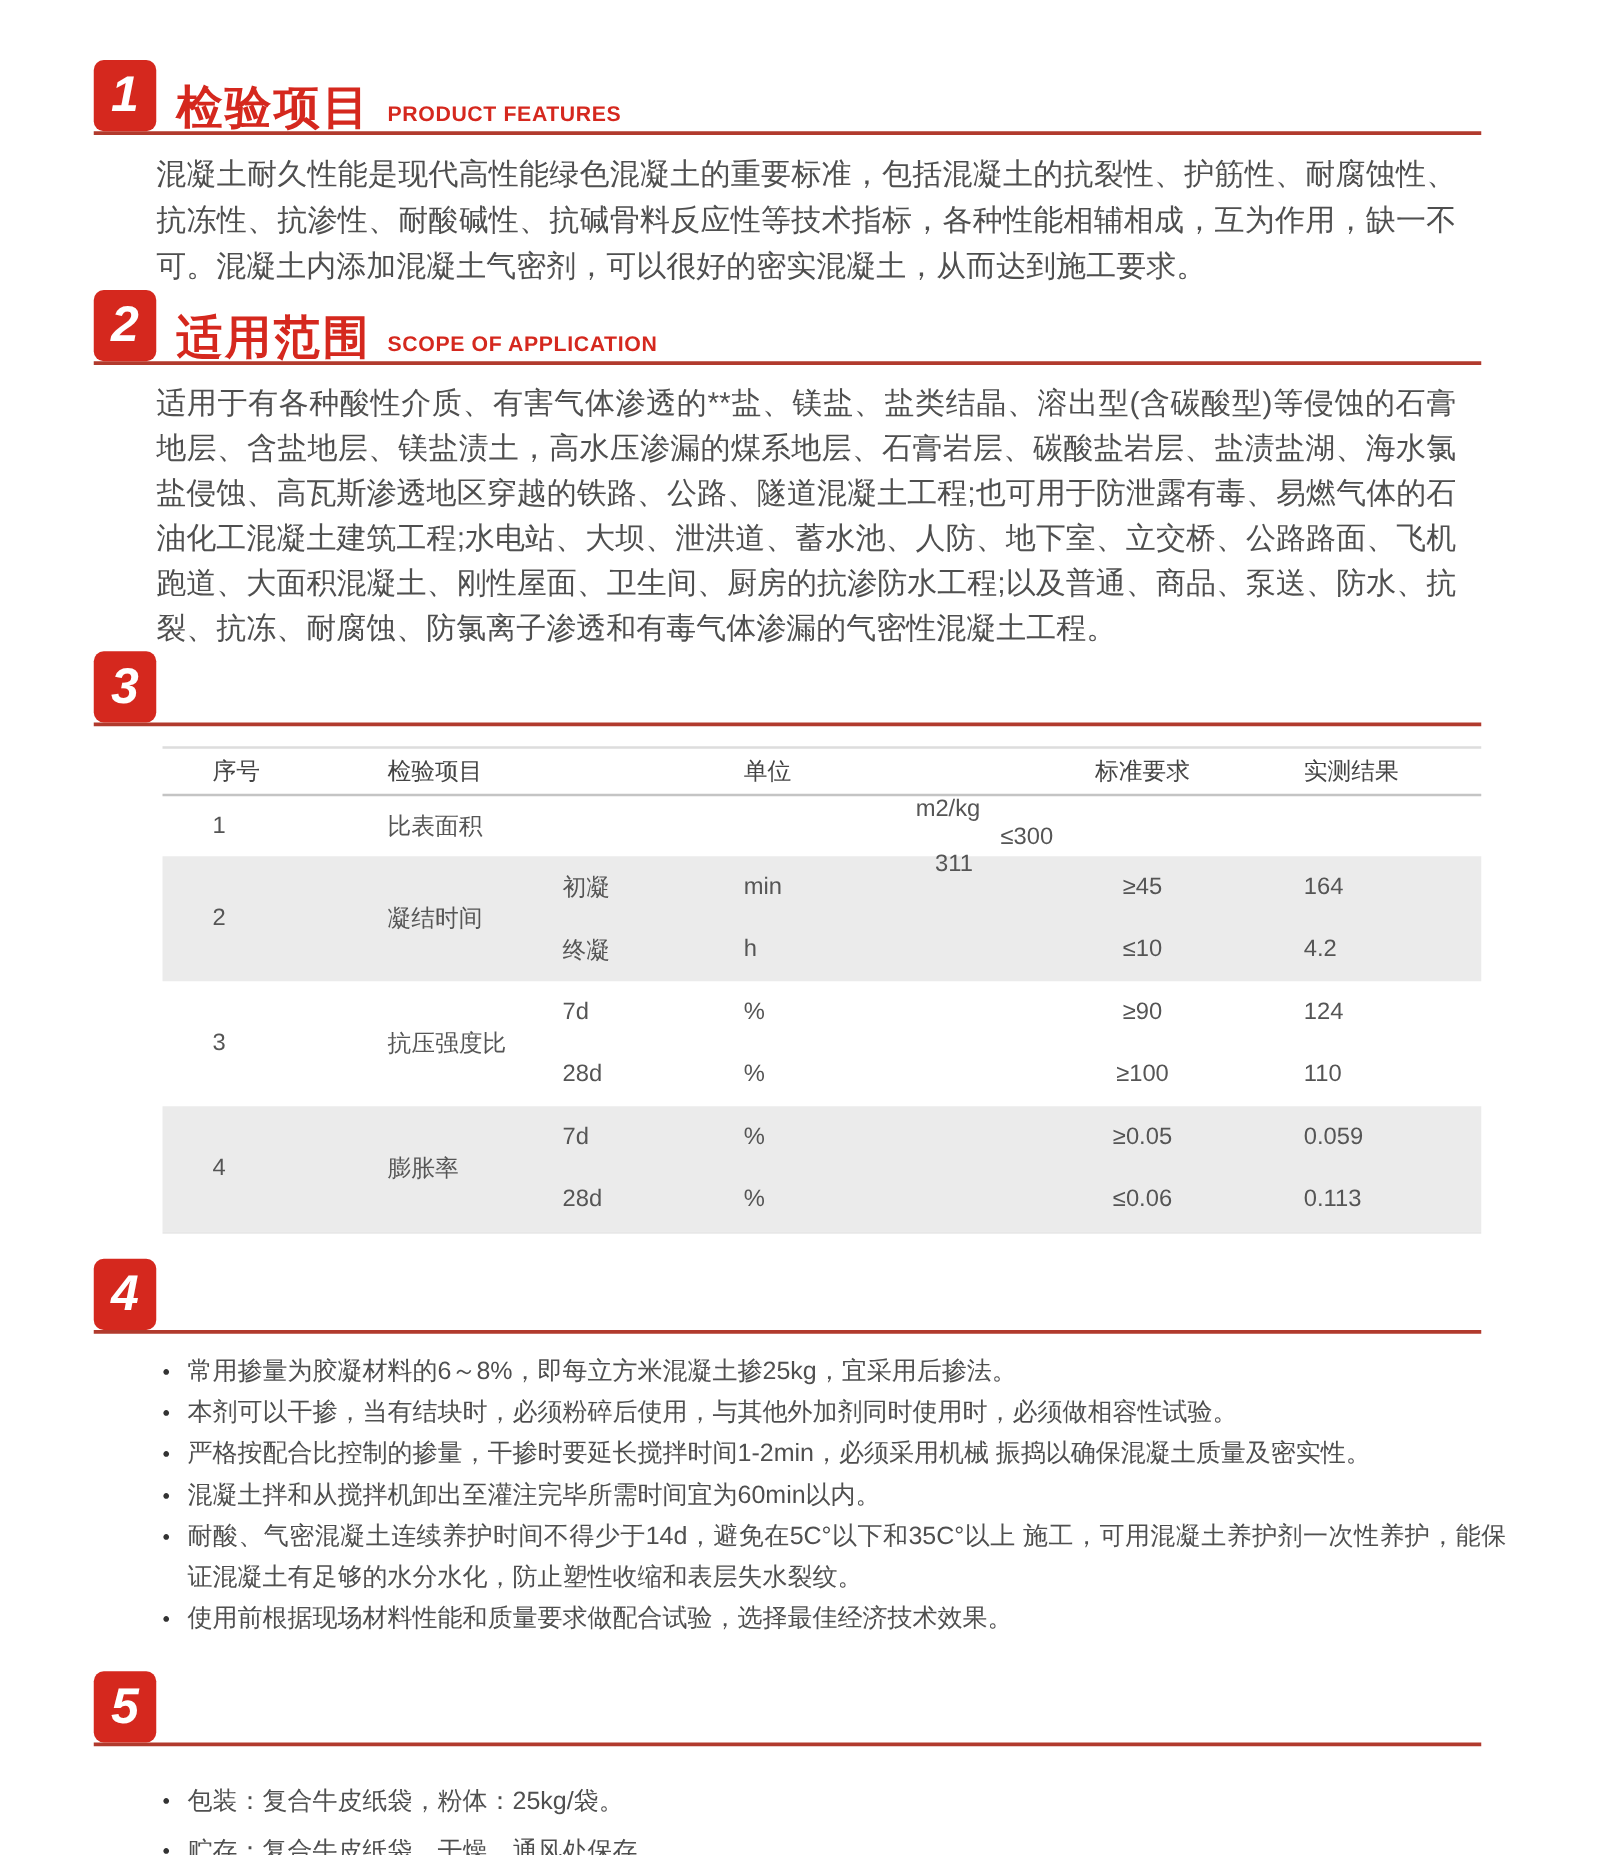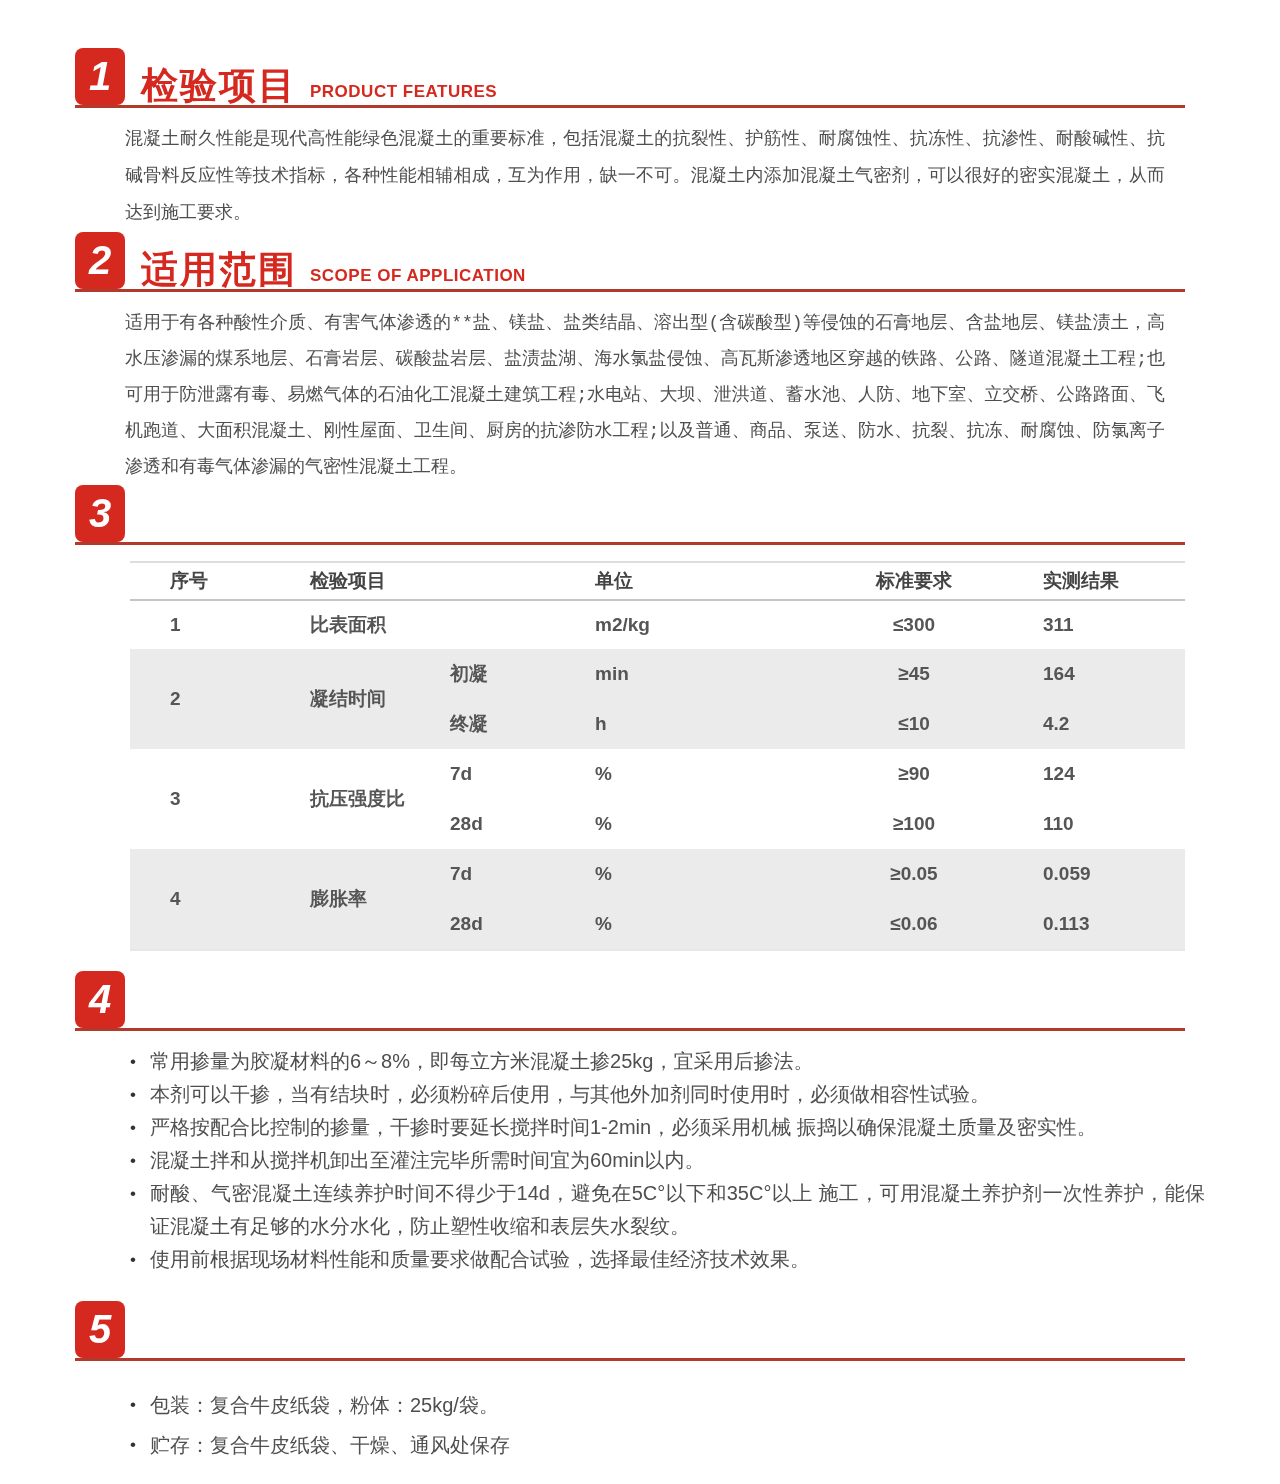--- a/index.html
+++ b/index.html
@@ -21,47 +21,46 @@
     color:#ffffff; font-size:40px; font-weight:bold; font-style:italic;
     display:flex; align-items:center; justify-content:center; flex:0 0 auto;
   }
   .titles { display:flex; align-items:flex-end; gap:13px; padding-bottom:1px; }
   .title-cn { color:#d5281e; font-size:37px; font-weight:bold; line-height:1; letter-spacing:2px; }
   .title-en { color:#d5281e; font-size:17px; font-weight:bold; line-height:1; padding-bottom:4px; letter-spacing:0.5px; }
 
   
   .sec-para {
     margin:13px 0 0 50px; width:1040px;
-    font-size:18px; line-height:36px; color:#4f4f4f;
+    font-size:24px; line-height:36px; color:#4f4f4f;
     text-align:justify;
-    font-family:Liberation Mono, monospace;
   }
   #section1 .sec-para { line-height:37px; }
 
   
   .perf-table {
     margin:16px 0 0 55px; width:1055px;
     font-size:19px; color:#555555;
     border-top:2px solid #dddddd; border-bottom:2px solid #e7e7e7;
   }
   .t-header { display:flex; height:36px; align-items:center; border-bottom:2px solid #c4c4c4; color:#444444; }
-  .cell { box-sizing:border-box;font-weight:bold; }
+  .cell { box-sizing:border-box; }
   .h-no, .g-no      { width:130px; padding-left:40px; }
   .h-item, .g-item  { width:170px; padding-left:50px; }
   .h-item-head      { width:300px; padding-left:50px; }
   .c-sub            { width:130px; padding-left:20px; }
   .h-unit, .c-unit  { width:220px; padding-left:35px; }
   .h-req, .c-req    { width:240px; padding-left:28px;text-align:center; }
   .h-result, .c-result { width:165px; padding-left:23px; }
   .t-group { display:flex; }
   .t-group.shaded { background:#ebebeb; }
   .g-no, .g-item { display:flex; align-items:center; }
   .g-subs { flex:1; display:flex; flex-direction:column; }
   .t-subrow { display:flex; height:50px; align-items:center; }
-  .t-group.single .t-subrow { height:48px; }
+  .t-group.single .t-subrow { height:48px;flex-direction:column; }
 
   
   .bullet-list { list-style:none; margin:14px 0 0 55px; padding:0; width:1075px; font-size:20px; color:#4f4f4f; }
   .bullet-item { display:flex; line-height:33px; }
   .dot { width:20px; flex:0 0 auto; font-size:17px; color:#333333; }
   .bullet-text { flex:1; text-align:justify; }
 
   #section2 { margin-top:0px; }
   #section3 { margin-top:0px; }
   #section4 { margin-top:20px; }

